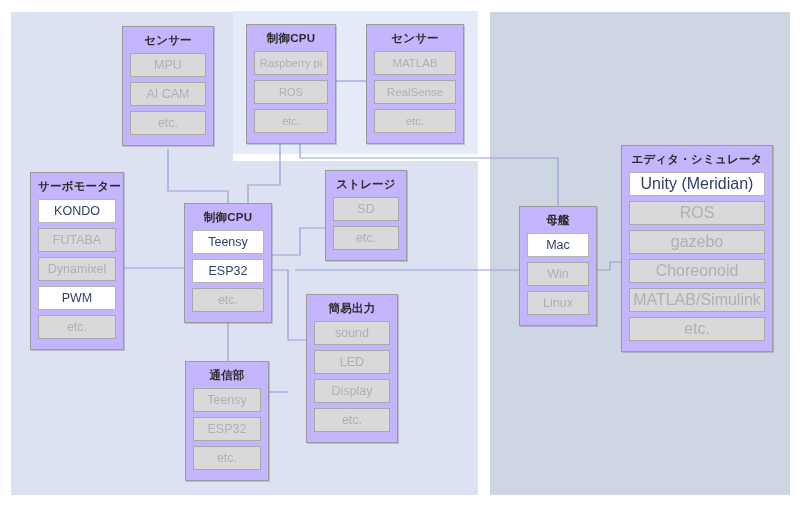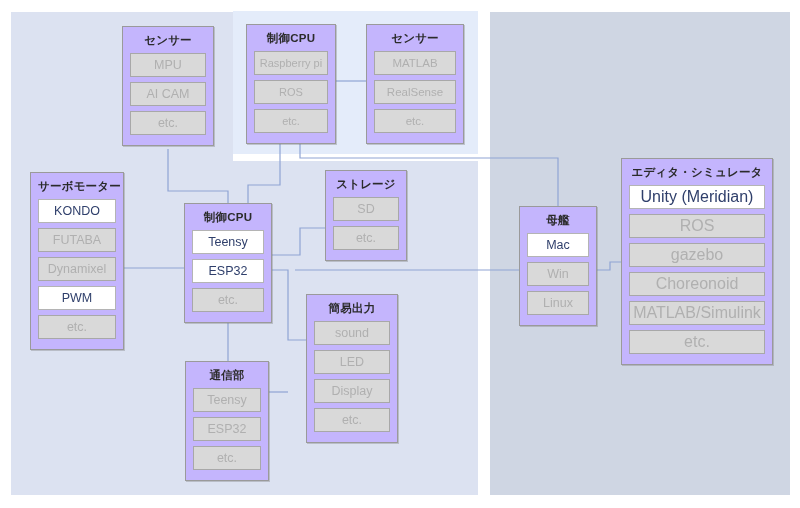--- a/index.html
+++ b/index.html
@@ -65,21 +65,21 @@
   
   #grp-sensor-top   {left:122px; top:26px;  width:92px;}
   #grp-cpu-rpi      {left:246px; top:24px;  width:90px;}
   #grp-sensor-lidar {left:366px; top:24px;  width:98px;}
   #grp-servo        {left:30px;  top:172px; width:94px;}
   #grp-cpu-teensy   {left:184px; top:203px; width:88px;}
   #grp-storage      {left:325px; top:170px; width:82px;}
   #grp-output       {left:306px; top:294px; width:92px;}
   #grp-comm         {left:185px; top:361px; width:84px;}
   #grp-mother       {left:519px; top:206px; width:78px;}
-  #grp-editor       {left:621px; top:158px; width:152px;}
+  #grp-editor       {left:621px; top:145px; width:152px;}
   #grp-editor .item{font-size:16px;}
   #grp-sensor-lidar .item{font-size:11.5px;}
   #grp-cpu-rpi .item{font-size:11px;}
 </style>
 </head>
 <body>
 
 <div id="stage">
 
   <div class="panel" id="panel-robot"></div>

